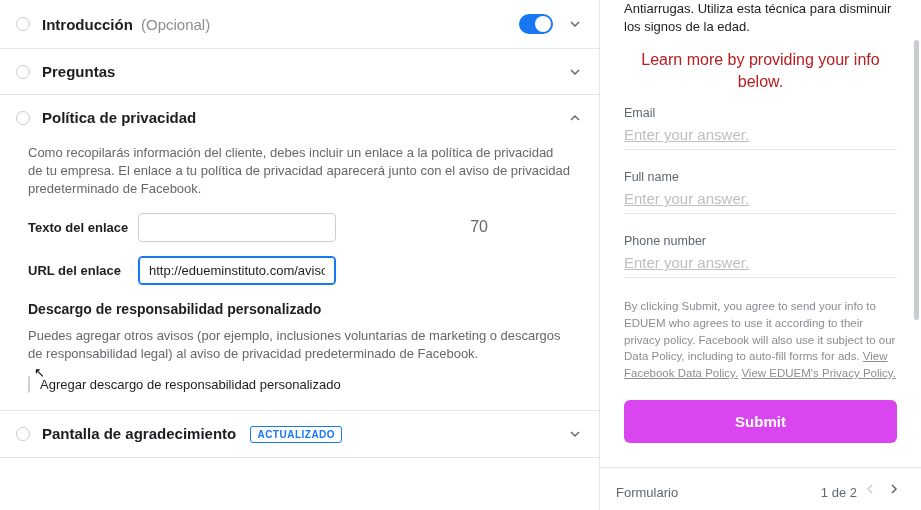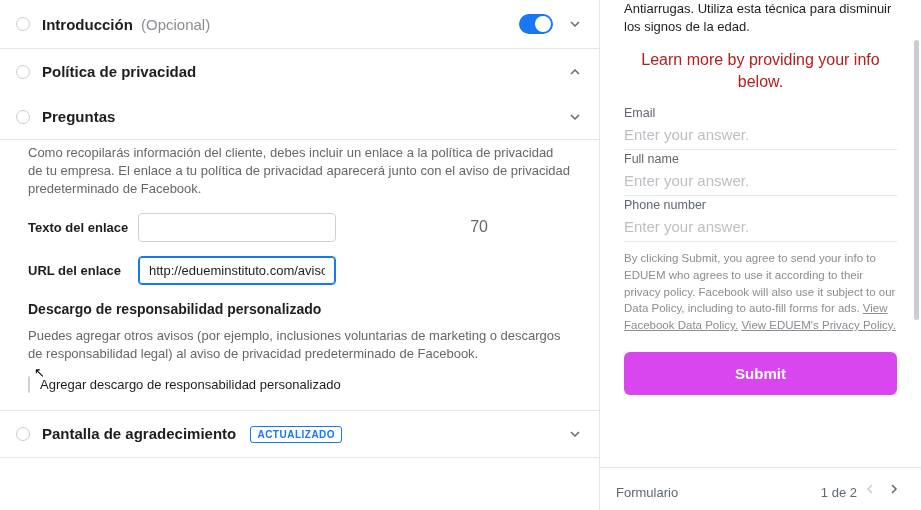--- a/index.html
+++ b/index.html
@@ -160,32 +160,33 @@
   }
   .preview-heading {
     text-align: center;
     font-size: 16px;
     font-weight: 500;
     color: #b91c1c;
     margin: 14px 8px 14px 8px;
     line-height: 1.35;
   }
   .form-field {
-    margin-bottom: 2px;
+    margin-bottom: 20px;
   }
   .form-field-label {
     font-size: 12.5px;
     color: #606770;
     margin-bottom: 6px;
   }
   .form-field-input {
     font-size: 15px;
     color: #bcc0c4;
     padding-bottom: 6px;
     border-bottom: 1px solid #e4e6eb;
+    text-decoration: underline;
   }
   .legal-text {
     font-size: 11.5px;
     color: #8a8d91;
     line-height: 1.45;
     margin-top: 8px;
   }
   .legal-text .u { text-decoration: underline; }
   .submit-btn {
     background: #d946ef;
@@ -243,33 +244,33 @@
     <span class="section-title">
       <span>Introducción</span>
       <span class="opt">(Opcional)</span>
     </span>
     <span class="toggle"></span>
     <svg class="chevron" viewBox="0 0 16 16">
         <path d="M4 6l4 4 4-4" stroke="currentColor" stroke-width="1.5" fill="none"></path>
       </svg>
   </div>
 
+  <div class="section-row">
+    <span class="section-bullet"></span>
+    <span class="section-title">Preguntas</span>
+    <svg class="chevron" viewBox="0 0 16 16">
+        <path d="M4 6l4 4 4-4" stroke="currentColor" stroke-width="1.5" fill="none"></path>
+      </svg>
+  </div>
+
   <div class="section-row" style="border-bottom:none">
     <span class="section-bullet"></span>
     <span class="section-title">Política de privacidad</span>
     <svg class="chevron" viewBox="0 0 16 16">
         <path d="M4 10l4-4 4 4" stroke="currentColor" stroke-width="1.5" fill="none"></path>
-      </svg>
-  </div>
-
-  <div class="section-row">
-    <span class="section-bullet"></span>
-    <span class="section-title">Preguntas</span>
-    <svg class="chevron" viewBox="0 0 16 16">
-        <path d="M4 6l4 4 4-4" stroke="currentColor" stroke-width="1.5" fill="none"></path>
       </svg>
   </div>
 
   <div class="section-body">
     <p class="help-text">Como recopilarás información del cliente, debes incluir un enlace a la política de privacidad de tu empresa. El enlace a tu política de privacidad aparecerá junto con el aviso de privacidad predeterminado de Facebook.</p>
 
     <div class="field-row">
       <span class="field-label">Texto del enlace</span>
       <div class="input-wrap">
         <input class="text-input" type="text" value="" style="">

